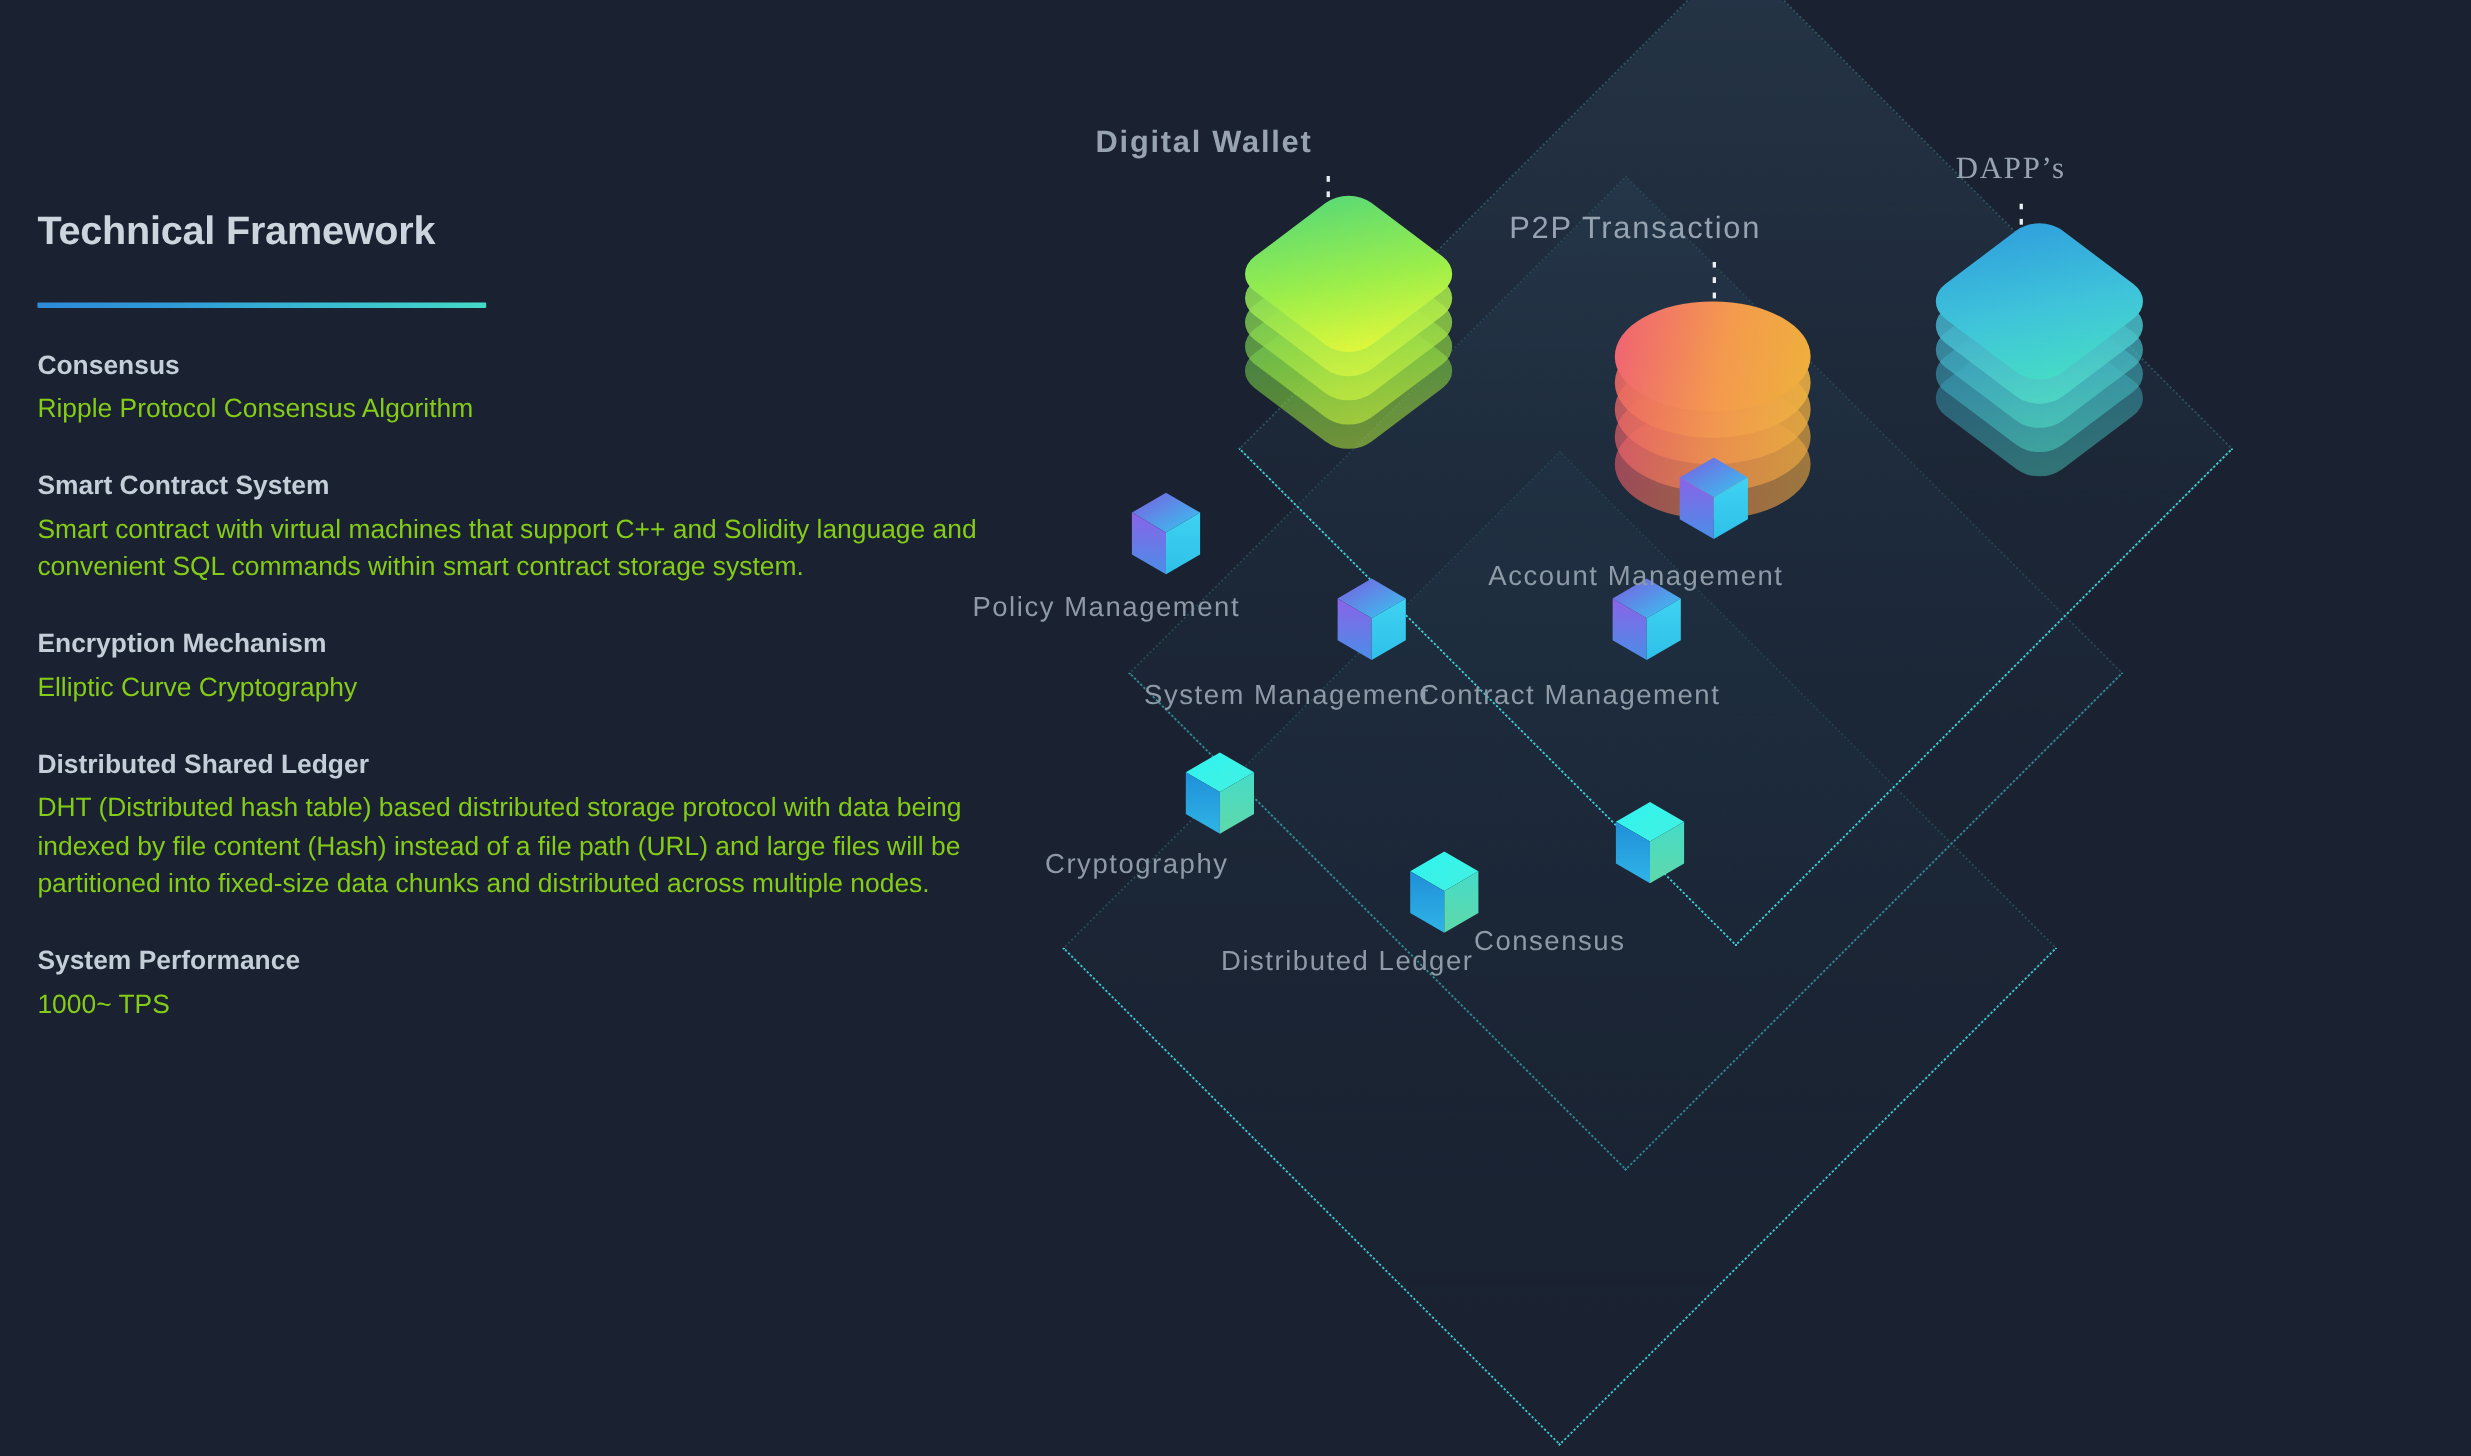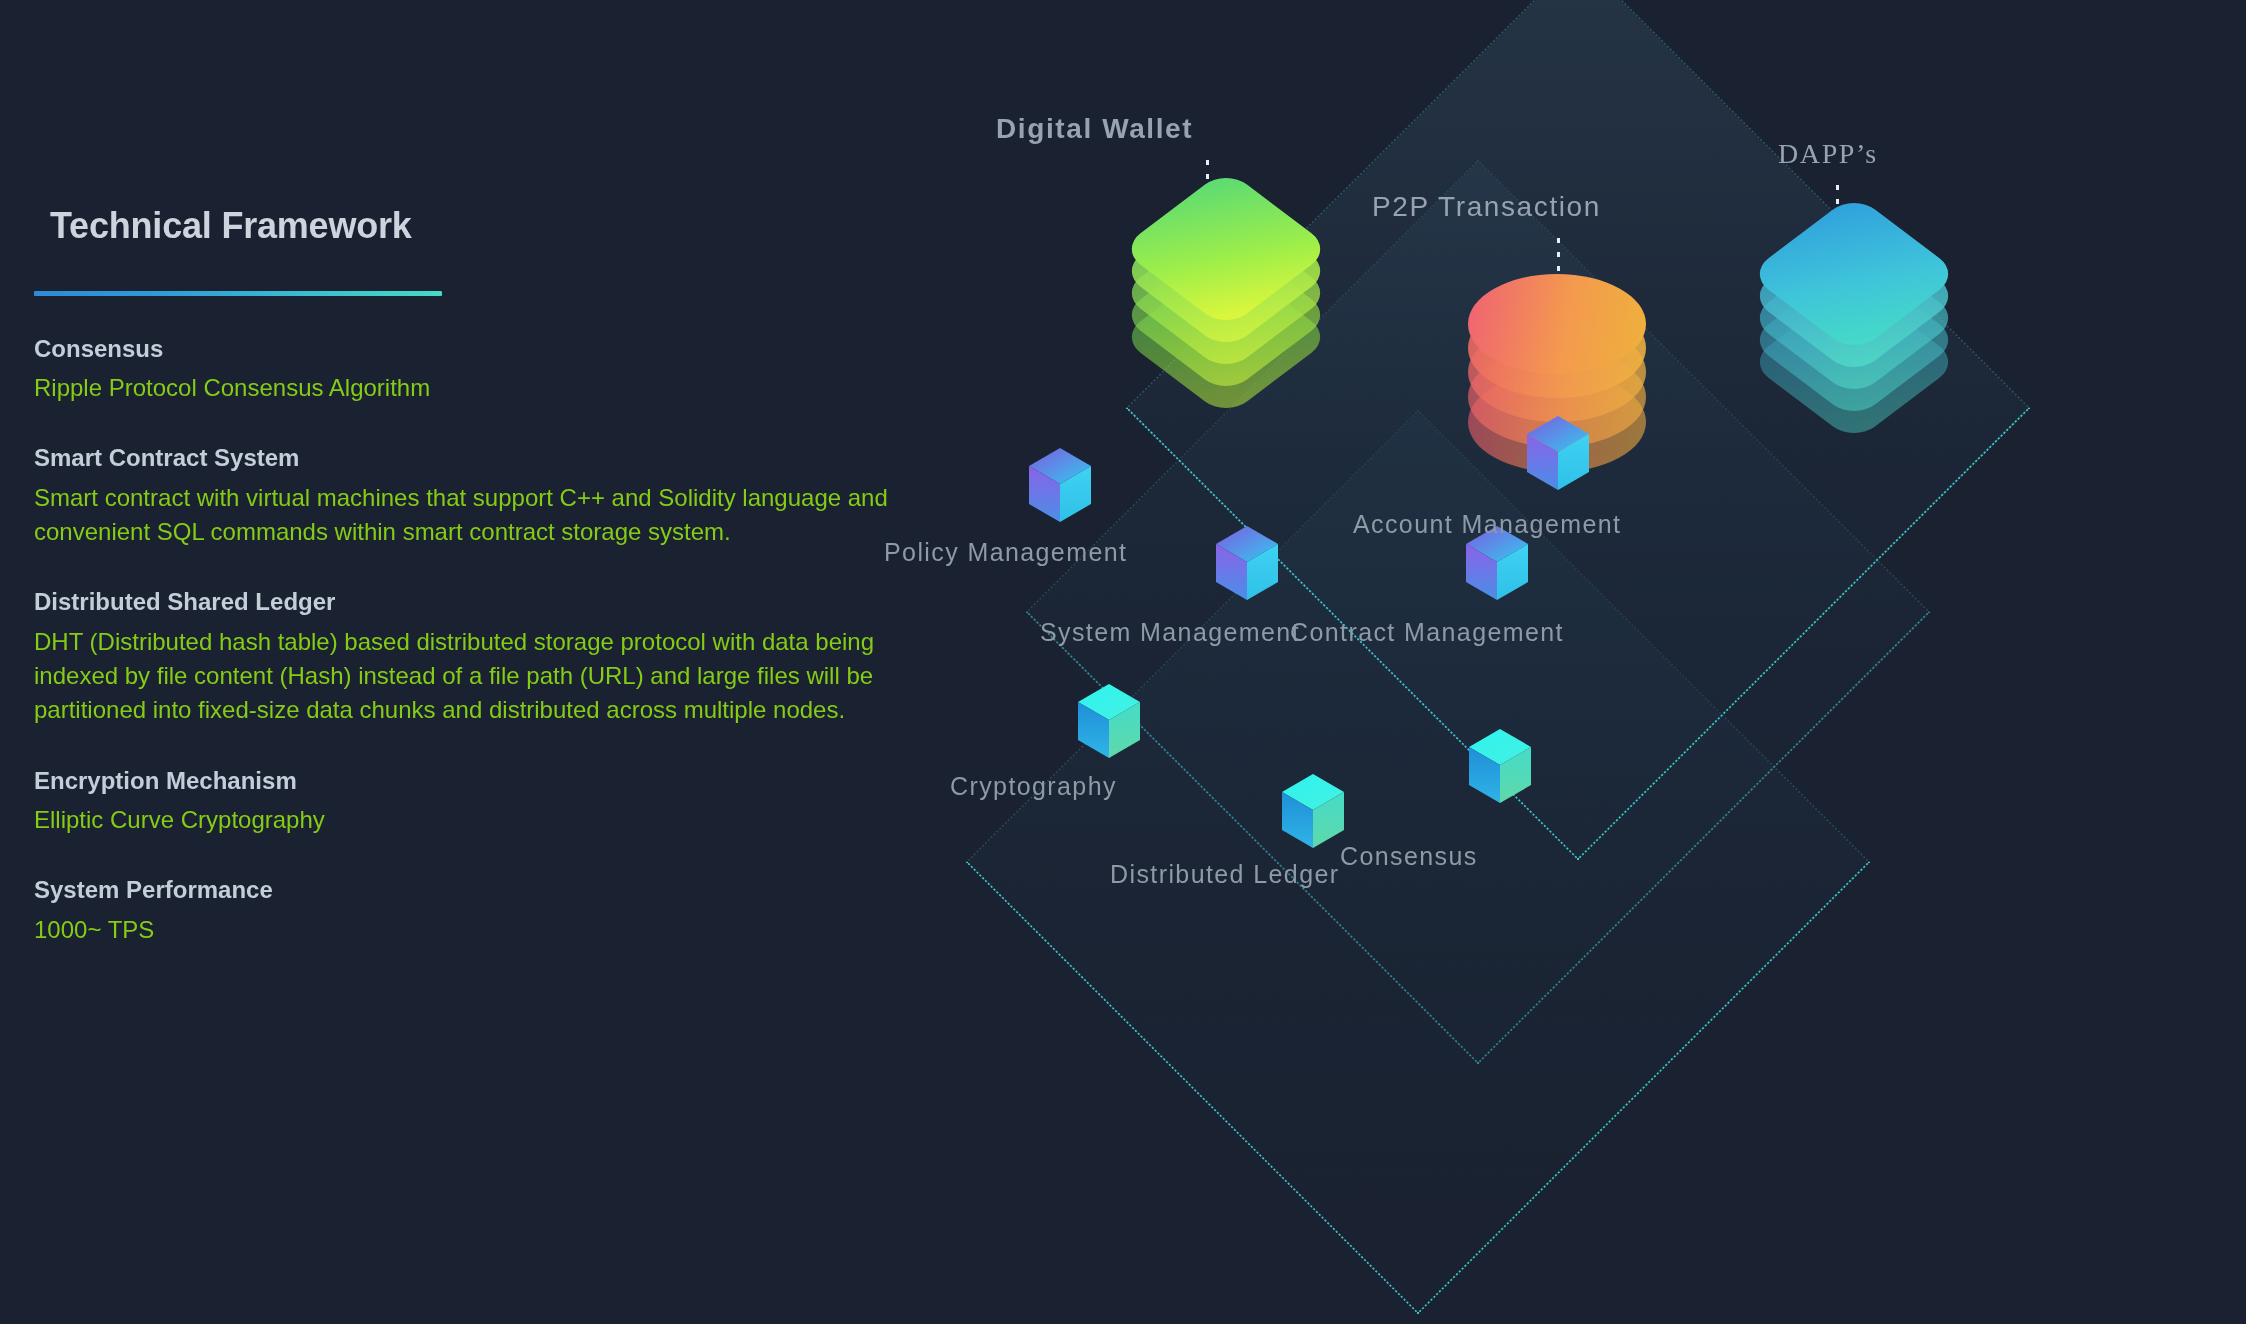--- a/index.html
+++ b/index.html
@@ -29,21 +29,21 @@
     position: absolute;
     left: 34px;
     top: 190px;
     width: 960px;
   }
   #page-title {
     font-size: 36px;
     font-weight: bold;
     color: #ccd4dd;
     letter-spacing: -0.2px;
-    margin: 16px;
+    margin: 0;
     line-height: 1.1;
   }
   #title-accent {
     margin-top: 45px;
     width: 408px;
     height: 5px;
     border-radius: 1px;
     background: linear-gradient(90deg, #2e8ad8 0%, #2f9ad8 30%, #39bcd0 65%, #45dac6 100%);
   }
   .section { margin-top: 37px; }
@@ -166,27 +166,27 @@
       <p class="section-title">Consensus</p>
       <p class="section-body">Ripple Protocol Consensus Algorithm</p>
     </div>
 
     <div class="section">
       <p class="section-title">Smart Contract System</p>
       <p class="section-body">Smart contract with virtual machines that support C++ and Solidity language and convenient SQL commands within smart contract storage system.</p>
     </div>
 
     <div class="section">
+      <p class="section-title">Encryption Mechanism</p>
+      <p class="section-body">Elliptic Curve Cryptography</p>
+    </div>
+
+    <div class="section">
       <p class="section-title">Distributed Shared Ledger</p>
       <p class="section-body">DHT (Distributed hash table) based distributed storage protocol with data being indexed by file content (Hash) instead of a file path (URL) and large files will be partitioned into fixed-size data chunks and distributed across multiple nodes.</p>
-    </div>
-
-    <div class="section">
-      <p class="section-title">Encryption Mechanism</p>
-      <p class="section-body">Elliptic Curve Cryptography</p>
     </div>
 
     <div class="section">
       <p class="section-title">System Performance</p>
       <p class="section-body">1000~ TPS</p>
     </div>
 
   </div>
 
   <div id="diagram">

